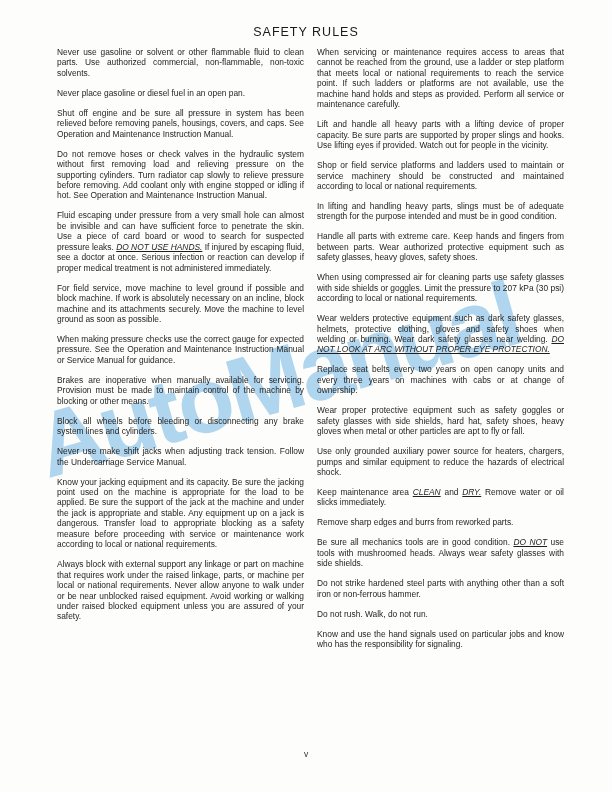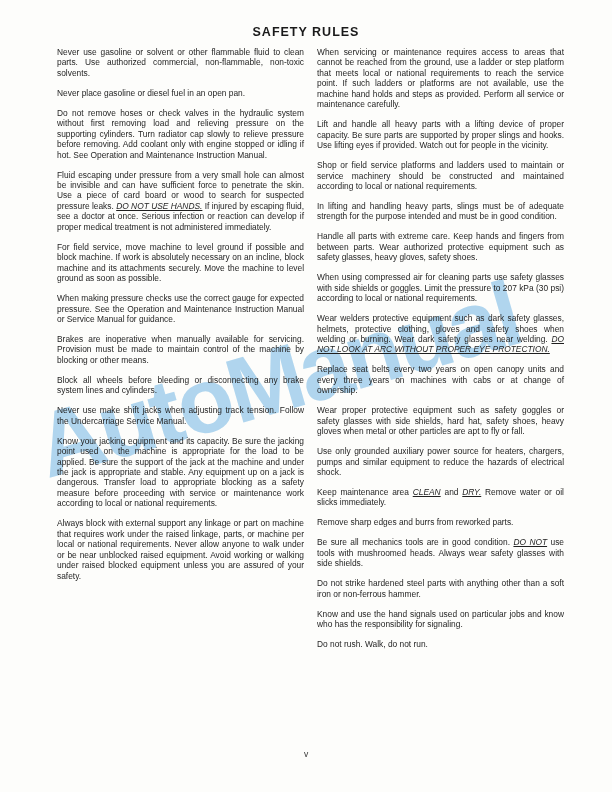--- a/index.html
+++ b/index.html
@@ -33,21 +33,21 @@
     opacity: 0.85;
     user-select: none;
   }
   .page-title {
     position: absolute;
     top: 25px;
     left: 0;
     width: 100%;
     text-align: center;
     font-size: 12.5px;
-    font-weight: bold;
+    font-weight: normal;
     letter-spacing: 1px;
     color: #1a1a1a;
     z-index: 2;
   }
   .columns {
     position: absolute;
     left: 57px;
     top: 47px;
     width: 507px;
     display: flex;
@@ -85,20 +85,21 @@
 
 <div class="page">
   <div class="watermark" style="color: rgb(163, 207, 236);">AutoManual</div>
 
   <div class="page-title">SAFETY RULES</div>
 
   <div class="columns">
     <div class="column" id="col-left">
         <p class="para">Never use gasoline or solvent or other flammable fluid to clean parts. Use authorized commercial, non-flammable, non-toxic solvents.</p>
         <p class="para">Never place gasoline or diesel fuel in an open pan.</p>
+        <p class="para">Shut off engine and be sure all pressure in system has been relieved before removing panels, housings, covers, and caps. See Operation and Maintenance Instruction Manual.</p>
         <p class="para">Do not remove hoses or check valves in the hydraulic system without first removing load and relieving pressure on the supporting cylinders. Turn radiator cap slowly to relieve pressure before removing. Add coolant only with engine stopped or idling if hot. See Operation and Maintenance Instruction Manual.</p>
         <p class="para">Fluid escaping under pressure from a very small hole can almost be invisible and can have sufficient force to penetrate the skin. Use a piece of card board or wood to search for suspected pressure leaks. <em>DO NOT USE HANDS.</em> If injured by escaping fluid, see a doctor at once. Serious infection or reaction can develop if proper medical treatment is not administered immediately.</p>
         <p class="para">For field service, move machine to level ground if possible and block machine. If work is absolutely necessary on an incline, block machine and its attachments securely. Move the machine to level ground as soon as possible.</p>
         <p class="para">When making pressure checks use the correct gauge for expected pressure. See the Operation and Maintenance Instruction Manual or Service Manual for guidance.</p>
         <p class="para">Brakes are inoperative when manually available for servicing. Provision must be made to maintain control of the machine by blocking or other means.</p>
         <p class="para">Block all wheels before bleeding or disconnecting any brake system lines and cylinders.</p>
         <p class="para">Never use make shift jacks when adjusting track tension. Follow the Undercarriage Service Manual.</p>
         <p class="para">Know your jacking equipment and its capacity. Be sure the jacking point used on the machine is appropriate for the load to be applied. Be sure the support of the jack at the machine and under the jack is appropriate and stable. Any equipment up on a jack is dangerous. Transfer load to appropriate blocking as a safety measure before proceeding with service or maintenance work according to local or national requirements.</p>
         <p class="para">Always block with external support any linkage or part on machine that requires work under the raised linkage, parts, or machine per local or national requirements. Never allow anyone to walk under or be near unblocked raised equipment. Avoid working or walking under raised blocked equipment unless you are assured of your safety.</p>
       </div>
@@ -110,19 +111,19 @@
         <p class="para">Handle all parts with extreme care. Keep hands and fingers from between parts. Wear authorized protective equipment such as safety glasses, heavy gloves, safety shoes.</p>
         <p class="para">When using compressed air for cleaning parts use safety glasses with side shields or goggles. Limit the pressure to 207 kPa (30 psi) according to local or national requirements.</p>
         <p class="para">Wear welders protective equipment such as dark safety glasses, helmets, protective clothing, gloves and safety shoes when welding or burning. Wear dark safety glasses near welding. <em>DO NOT LOOK AT ARC WITHOUT PROPER EYE PROTECTION.</em></p>
         <p class="para">Replace seat belts every two years on open canopy units and every three years on machines with cabs or at change of ownership.</p>
         <p class="para">Wear proper protective equipment such as safety goggles or safety glasses with side shields, hard hat, safety shoes, heavy gloves when metal or other particles are apt to fly or fall.</p>
         <p class="para">Use only grounded auxiliary power source for heaters, chargers, pumps and similar equipment to reduce the hazards of electrical shock.</p>
         <p class="para">Keep maintenance area <em>CLEAN</em> and <em>DRY.</em> Remove water or oil slicks immediately.</p>
         <p class="para">Remove sharp edges and burrs from reworked parts.</p>
         <p class="para">Be sure all mechanics tools are in good condition. <em>DO NOT</em> use tools with mushroomed heads. Always wear safety glasses with side shields.</p>
         <p class="para">Do not strike hardened steel parts with anything other than a soft iron or non-ferrous hammer.</p>
+        <p class="para">Do not rush. Walk, do not run.</p>
         <p class="para">Know and use the hand signals used on particular jobs and know who has the responsibility for signaling.</p>
-        <p class="para">Do not rush. Walk, do not run.</p>
       </div>
   </div>
 
   <div class="page-number">v</div>
 </div>
 
 </body></html>

